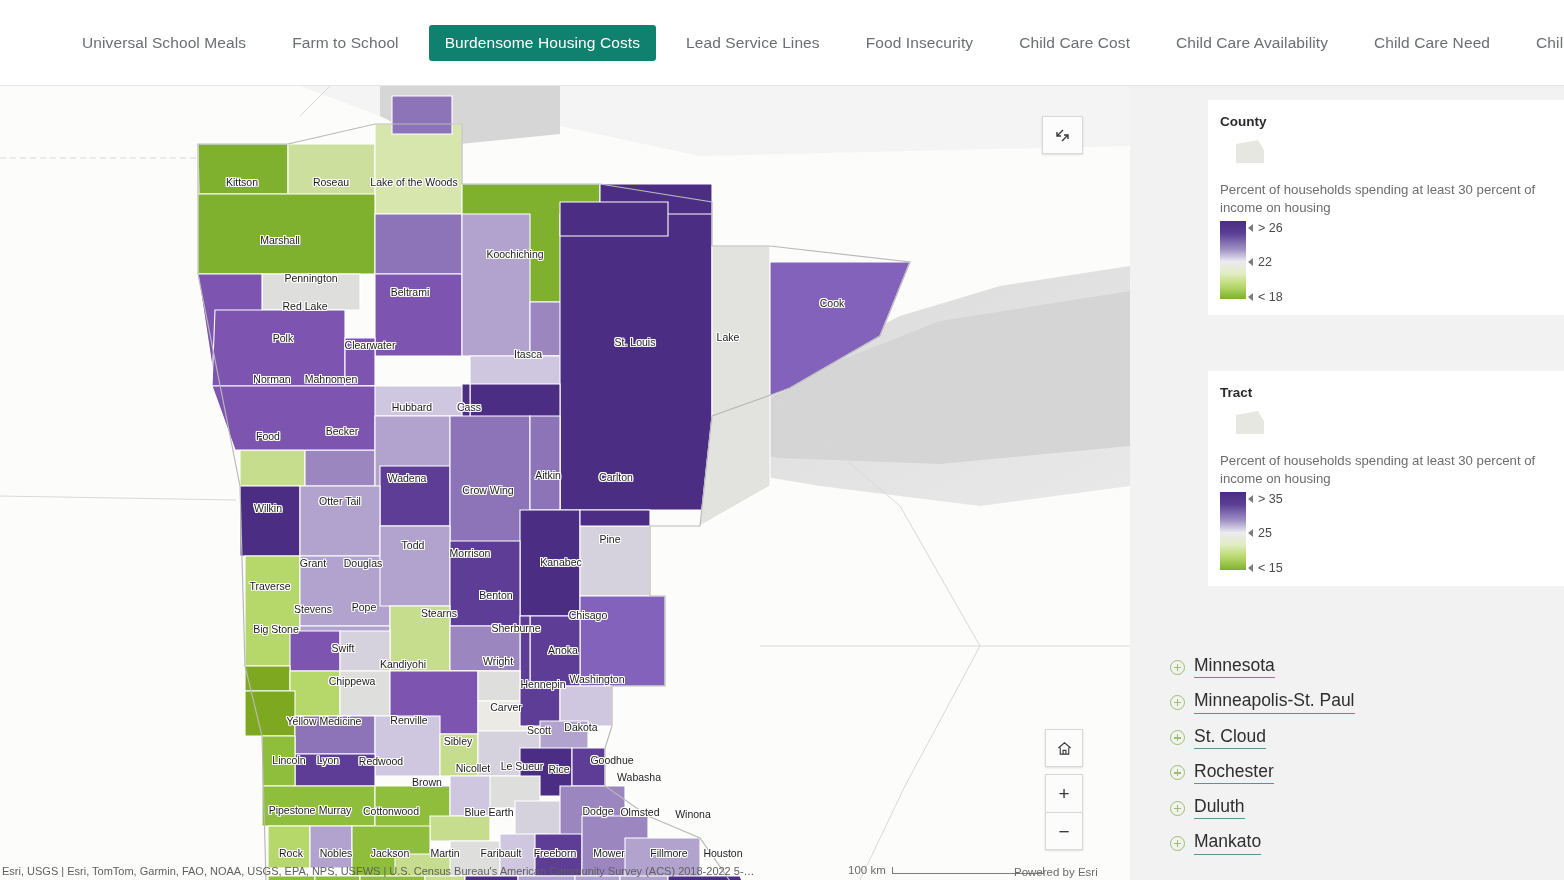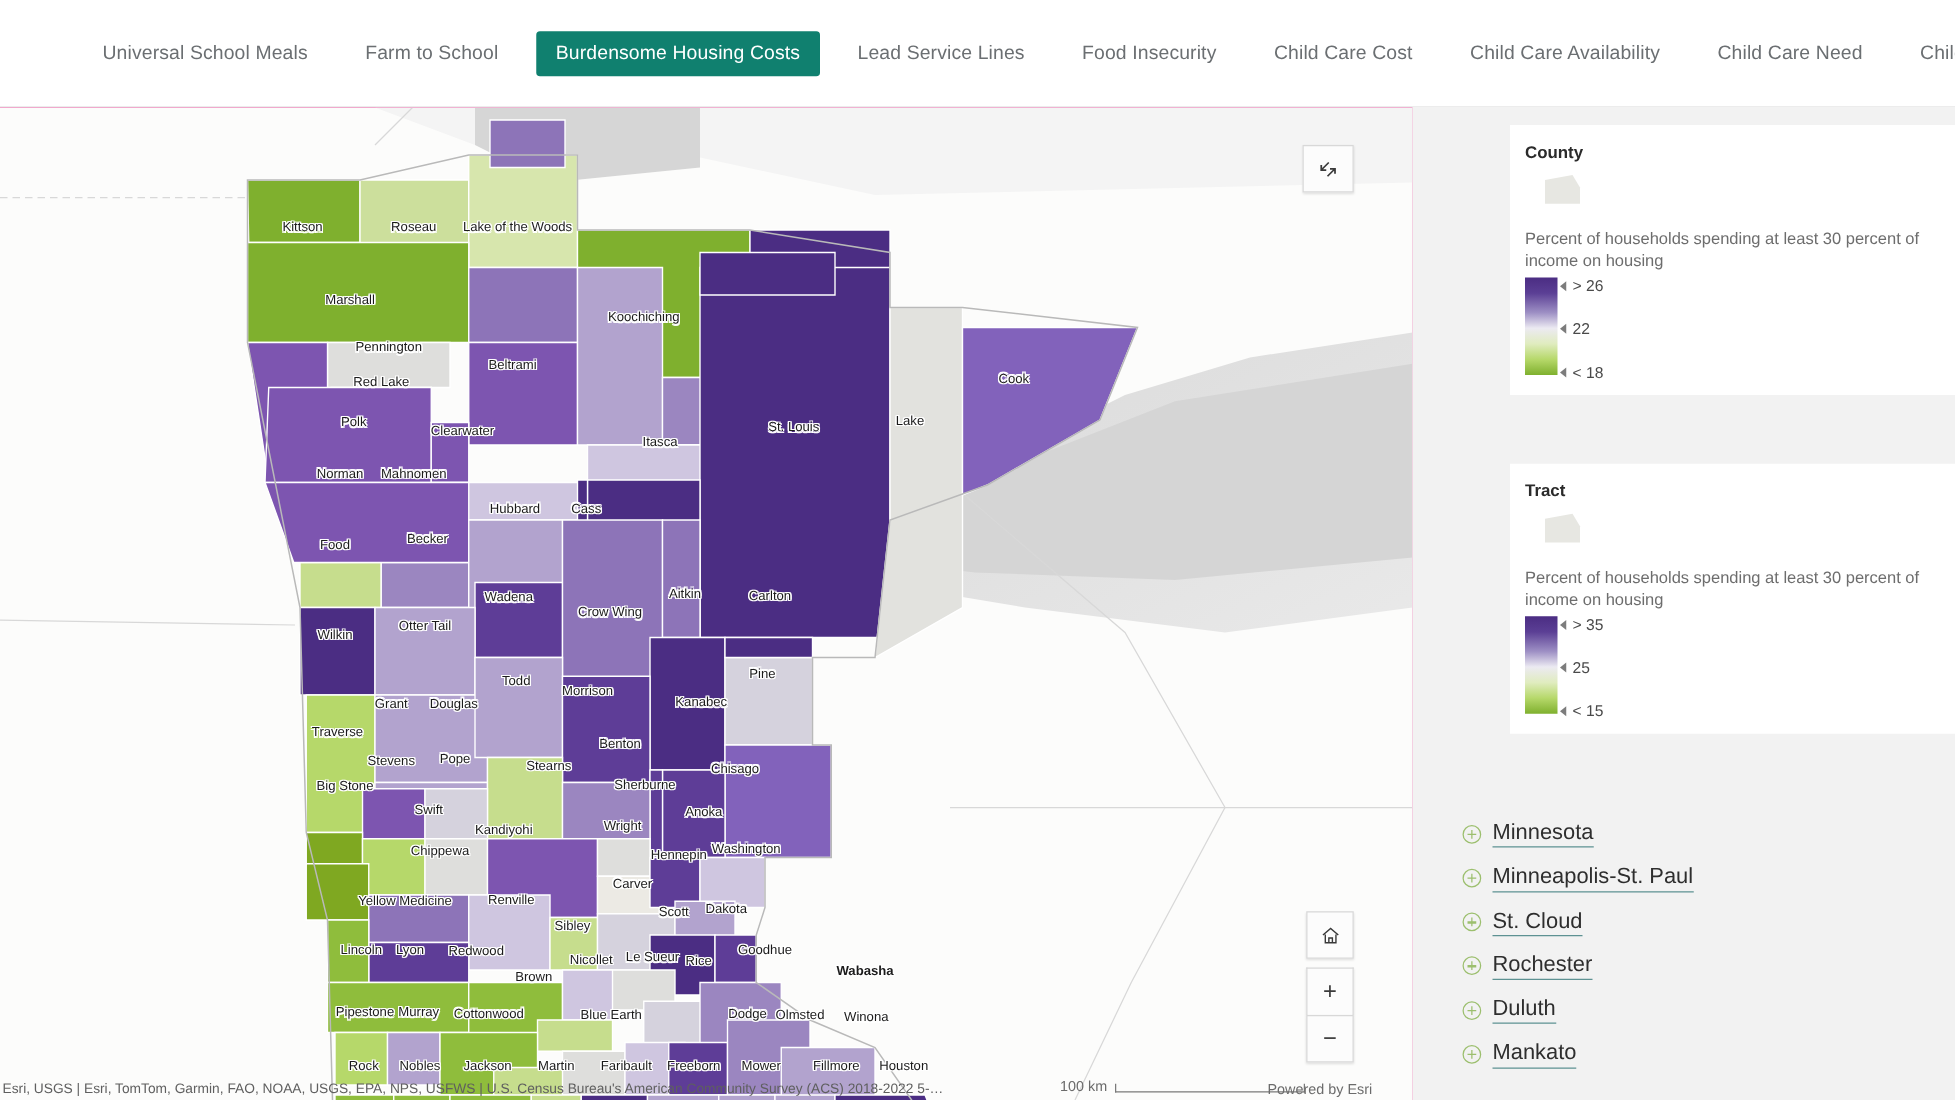--- a/index.html
+++ b/index.html
@@ -307,21 +307,21 @@
     <div id="county-labels">
         <div class="cname" style="left: 242px; top: 96px;">Kittson</div>
         <div class="cname" style="left: 331px; top: 96px;">Roseau</div>
         <div class="cname" style="left: 414px; top: 96px;">Lake of the Woods</div>
         <div class="cname" style="left: 280px; top: 154px;">Marshall</div>
         <div class="cname" style="left: 515px; top: 168px;">Koochiching</div>
         <div class="cname" style="left: 311px; top: 192px;">Pennington</div>
         <div class="cname" style="left: 410px; top: 206px;">Beltrami</div>
         <div class="cname" style="left: 305px; top: 220px;">Red Lake</div>
         <div class="cname" style="left: 283px; top: 252px;">Polk</div>
-        <div class="cname" style="left: 811px; top: 217px;">Cook</div>
+        <div class="cname" style="left: 832px; top: 217px;">Cook</div>
         <div class="cname" style="left: 370px; top: 259px;">Clearwater</div>
         <div class="cname" style="left: 635px; top: 256px;">St. Louis</div>
         <div class="cname" style="left: 528px; top: 268px;">Itasca</div>
         <div class="cname" style="left: 728px; top: 251px;">Lake</div>
         <div class="cname" style="left: 272px; top: 293px;">Norman</div>
         <div class="cname" style="left: 331px; top: 293px;">Mahnomen</div>
         <div class="cname" style="left: 412px; top: 321px;">Hubbard</div>
         <div class="cname" style="left: 469px; top: 321px;">Cass</div>
         <div class="cname" style="left: 268px; top: 350px;">Food</div>
         <div class="cname" style="left: 342px; top: 345px;">Becker</div>
@@ -358,21 +358,21 @@
         <div class="cname" style="left: 581px; top: 641px;">Dakota</div>
         <div class="cname" style="left: 539px; top: 644px;">Scott</div>
         <div class="cname" style="left: 458px; top: 655px;">Sibley</div>
         <div class="cname" style="left: 289px; top: 674px;">Lincoln</div>
         <div class="cname" style="left: 328px; top: 674px;">Lyon</div>
         <div class="cname" style="left: 381px; top: 675px;">Redwood</div>
         <div class="cname" style="left: 473px; top: 682px;">Nicollet</div>
         <div class="cname" style="left: 522px; top: 680px;">Le Sueur</div>
         <div class="cname" style="left: 559px; top: 683px;">Rice</div>
         <div class="cname" style="left: 612px; top: 674px;">Goodhue</div>
-        <div class="cname" style="left: 692px; top: 691px; font-weight: bold;">Wabasha</div>
+        <div class="cname" style="left: 639px; top: 691px;">Wabasha</div>
         <div class="cname" style="left: 427px; top: 696px;">Brown</div>
         <div class="cname" style="left: 292px; top: 724px;">Pipestone</div>
         <div class="cname" style="left: 335px; top: 724px;">Murray</div>
         <div class="cname" style="left: 391px; top: 725px;">Cottonwood</div>
         <div class="cname" style="left: 489px; top: 726px;">Blue Earth</div>
         <div class="cname" style="left: 598px; top: 725px;">Dodge</div>
         <div class="cname" style="left: 640px; top: 726px;">Olmsted</div>
         <div class="cname" style="left: 693px; top: 728px;">Winona</div>
         <div class="cname" style="left: 291px; top: 767px;">Rock</div>
         <div class="cname" style="left: 336px; top: 767px;">Nobles</div>

